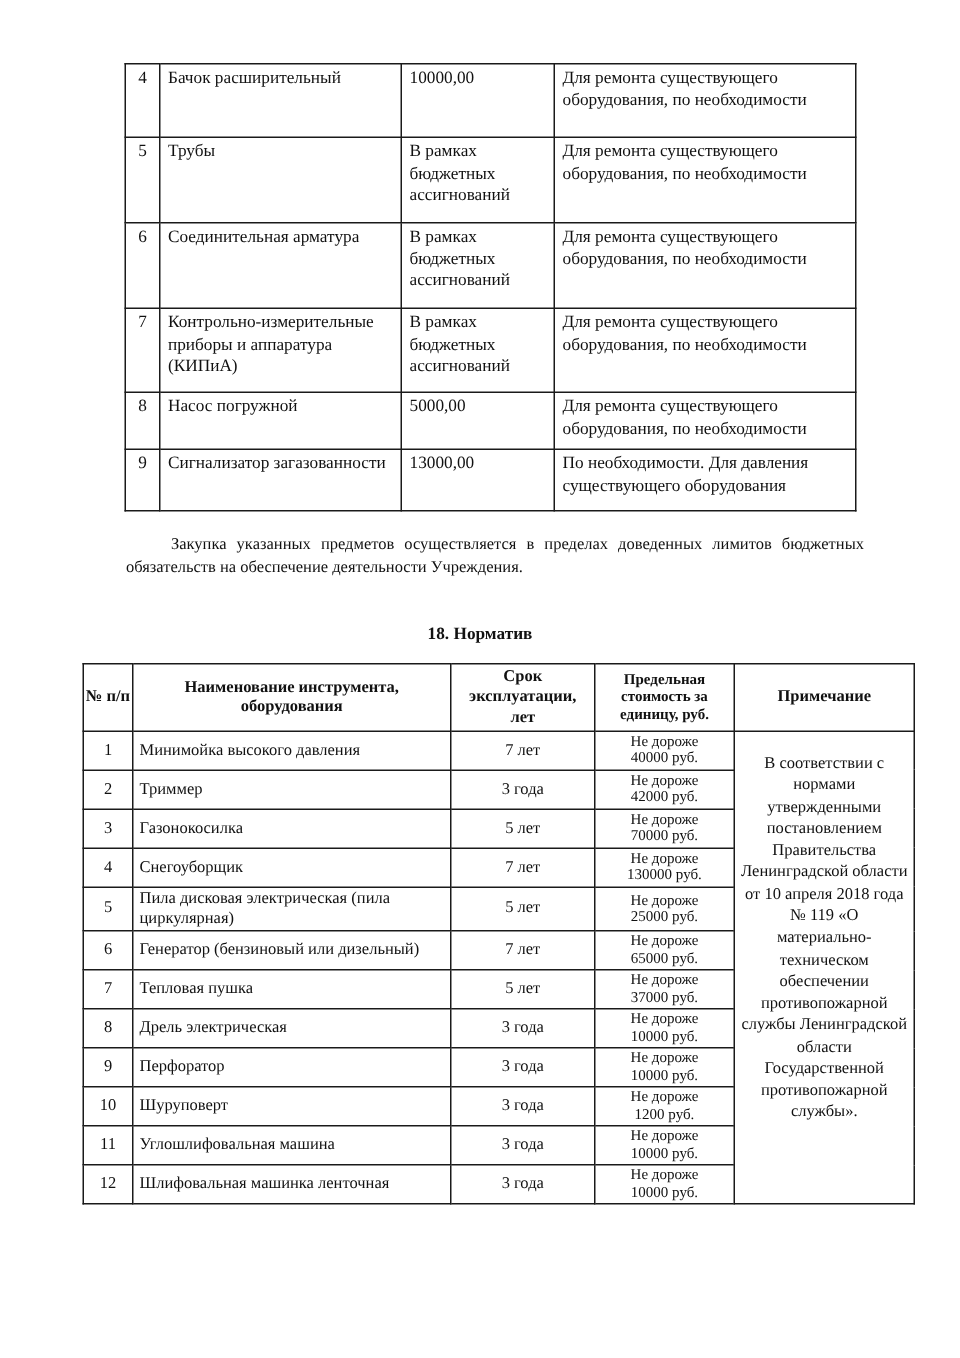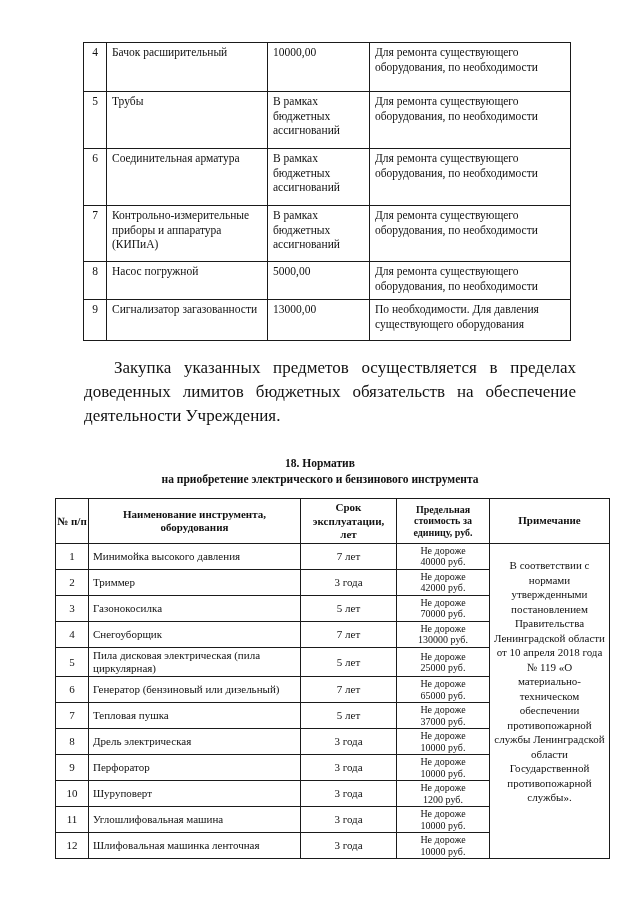--- a/index.html
+++ b/index.html
@@ -22,21 +22,21 @@
   .t1 tr.r0{height:49px;}
   .t1 tr.r1{height:57px;}
   .t1 tr.r2{height:57px;}
   .t1 tr.r3{height:56px;}
   .t1 tr.r4{height:38px;}
   .t1 tr.r5{height:41px;}
 
   
   .para{
     margin:15px 0 0 84px;width:492px;
-    font-size:17px;line-height:1.4;text-align:justify;text-indent:30px;
+    font-size:11px;line-height:1.4;text-align:justify;text-indent:30px;
   }
 
   
   .heading{margin-top:29px;text-align:center;font-size:11.5px;font-weight:bold;line-height:1.35;}
 
   
   .t2{margin:11px 0 0 55px;width:533px;font-size:11px;line-height:1.2;}
   .t2 th{font-weight:bold;text-align:center;vertical-align:middle;padding:2px 3px;height:44px;font-size:11px;line-height:1.2;}
   .t2 td{padding:1px 4px;vertical-align:middle;}
   .t2 tbody tr{height:26px;}
@@ -90,21 +90,20 @@
         <td class="cost">13000,00</td>
         <td class="note">По необходимости. Для давления существующего оборудования</td>
       </tr>
     </tbody>
   </table>
 
   <p class="para">Закупка указанных предметов осуществляется в пределах доведенных лимитов бюджетных обязательств на обеспечение деятельности Учреждения.</p>
 
   <div class="heading">
     <div>18. Норматив</div>
-    <div>на приобретение электрического и бензинового инструмента</div>
   </div>
 
   <table class="t2">
     <thead>
       <tr>
         <th class="num">№ п/п</th>
         <th class="name">Наименование инструмента, оборудования</th>
         <th class="term">Срок эксплуатации, лет</th>
         <th class="price">Предельная стоимость за единицу, руб.</th>
         <th class="remark">Примечание</th>

